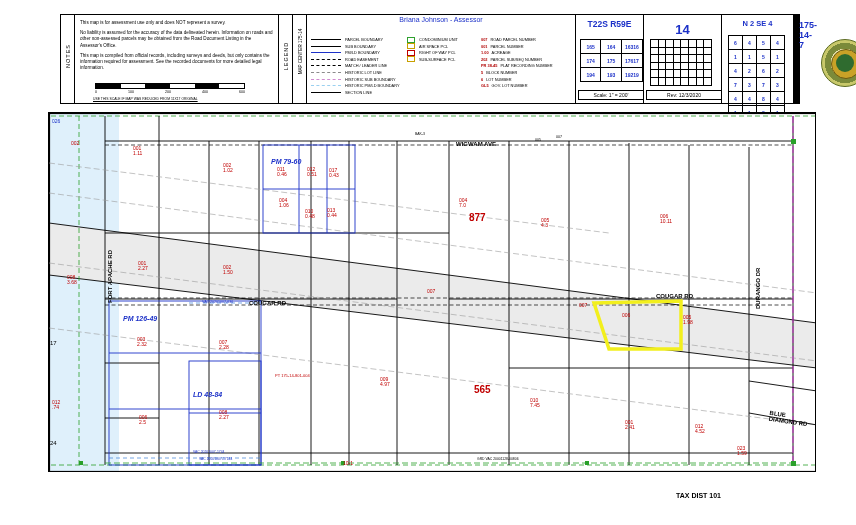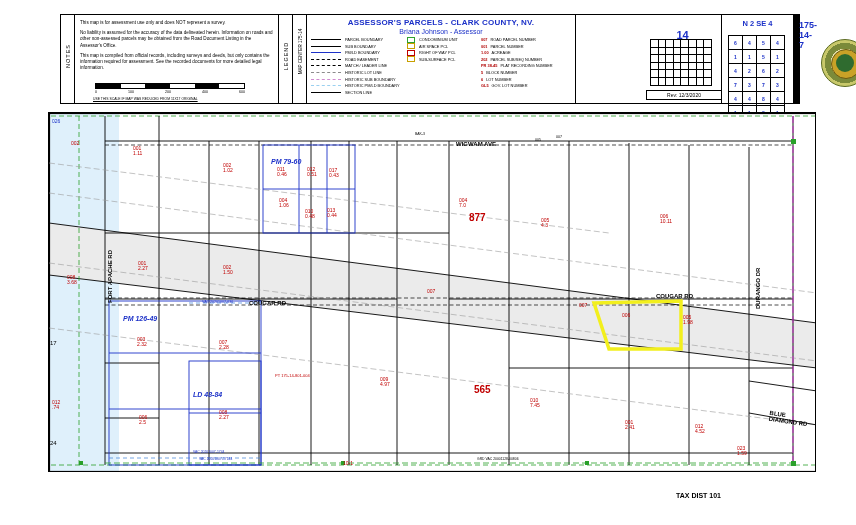--- a/index.html
+++ b/index.html
@@ -38,21 +38,21 @@
   .sw{width:6px;height:4px;border:0.6px solid #000;margin-right:4px;flex:none;}
   .code{color:#b00000;font-weight:bold;margin-right:3px;}
 
   .twn{position:absolute;left:515px;top:0;width:68px;height:100%;border-right:1px solid #000;box-sizing:border-box;}
   .twn .t{font-size:8.5px;font-weight:bold;color:#1c31c8;text-align:center;margin-top:4px;}
   .minigrid{position:absolute;left:4px;top:24px;border-collapse:collapse;font-size:5px;}
   .minigrid td{border:0.7px solid #000;width:19px;height:11px;text-align:center;color:#1c31c8;font-weight:bold;}
   .scaleline{position:absolute;left:2px;bottom:3px;width:64px;border:0.7px solid #000;font-size:5px;text-align:center;padding:1px 0;}
 
   .secbox{position:absolute;left:583px;top:0;width:78px;height:100%;border-right:1px solid #000;box-sizing:border-box;}
-  .secbox .t{font-size:11px;font-weight:bold;color:#1c31c8;text-align:center;margin-top:14px;}
+  .secbox .t{font-size:13px;font-weight:bold;color:#1c31c8;text-align:center;margin-top:7px;}
   .secgrid{position:absolute;left:6px;top:24px;border-collapse:collapse;}
   .secgrid td{border:0.5px solid #000;width:4.6px;height:4.6px;}
   .revline{position:absolute;left:2px;bottom:3px;width:74px;border:0.7px solid #000;font-size:5px;text-align:center;padding:1px 0;}
 
   .quad{position:absolute;left:661px;top:0;width:77px;height:100%;border-right:6px solid #000000;box-sizing:border-box;}
   .quad .t{font-size:7.5px;font-weight:bold;color:#1c31c8;text-align:center;margin-top:4px;}
   .qgrid{position:absolute;left:6px;top:20px;border-collapse:collapse;font-size:5px;}
   .qgrid td{border:0.6px solid #000;width:11px;height:11px;text-align:center;color:#1c31c8;font-weight:bold;}
 
   .pnum{position:absolute;left:738px;top:0;width:unset;right:0;height:100%;box-sizing:border-box;}
@@ -106,21 +106,20 @@
 
     <div class="legend-col">
       <span>LEGEND</span>
     </div>
 
     <div class="mcdiv">
       <span>MAP CENTER 175-14</span>
     </div>
 
     <div class="hdr">
-      <h1>ASSESSOR'S PARCELS  -  CLARK COUNTY, NV.</h1>
       <h2>Briana Johnson - Assessor</h2>
 
       <div class="legend-grid">
         <div class="lg-col c1">
           <div class="lg-row">
             <span class="lg-line" style="border-top:1.6px solid #000;"></span>
             <span>PARCEL BOUNDARY</span>
           </div>
           <div class="lg-row">
             <span class="lg-line" style="border-top:0.9px solid #000;"></span>
@@ -205,20 +204,43 @@
             <span>LOT NUMBER</span>
           </div>
           <div class="lg-row">
             <span class="code">GL5</span>
             <span>GOV. LOT NUMBER</span>
           </div>
         </div>
       </div>
     </div>
 
+    <div class="twn">
+      <div class="t">T22S R59E</div>
+      <table class="minigrid">
+        <tbody>
+            <tr>
+          <td>165</td>
+          <td>164</td>
+          <td>16316</td>
+        </tr>
+        <tr>
+          <td>174</td>
+          <td>175</td>
+          <td>17617</td>
+        </tr>
+        <tr>
+          <td>194</td>
+          <td>193</td>
+          <td>19219</td>
+        </tr>
+      </tbody>
+        </table>
+      <div class="scaleline">Scale: 1" = 200'</div>
+    </div>
 
     <div class="secbox">
       <div class="t">14</div>
       <table class="secgrid">
         <tbody>
             <tr>
               <td></td>
               <td></td>
               <td></td>
               <td></td>

